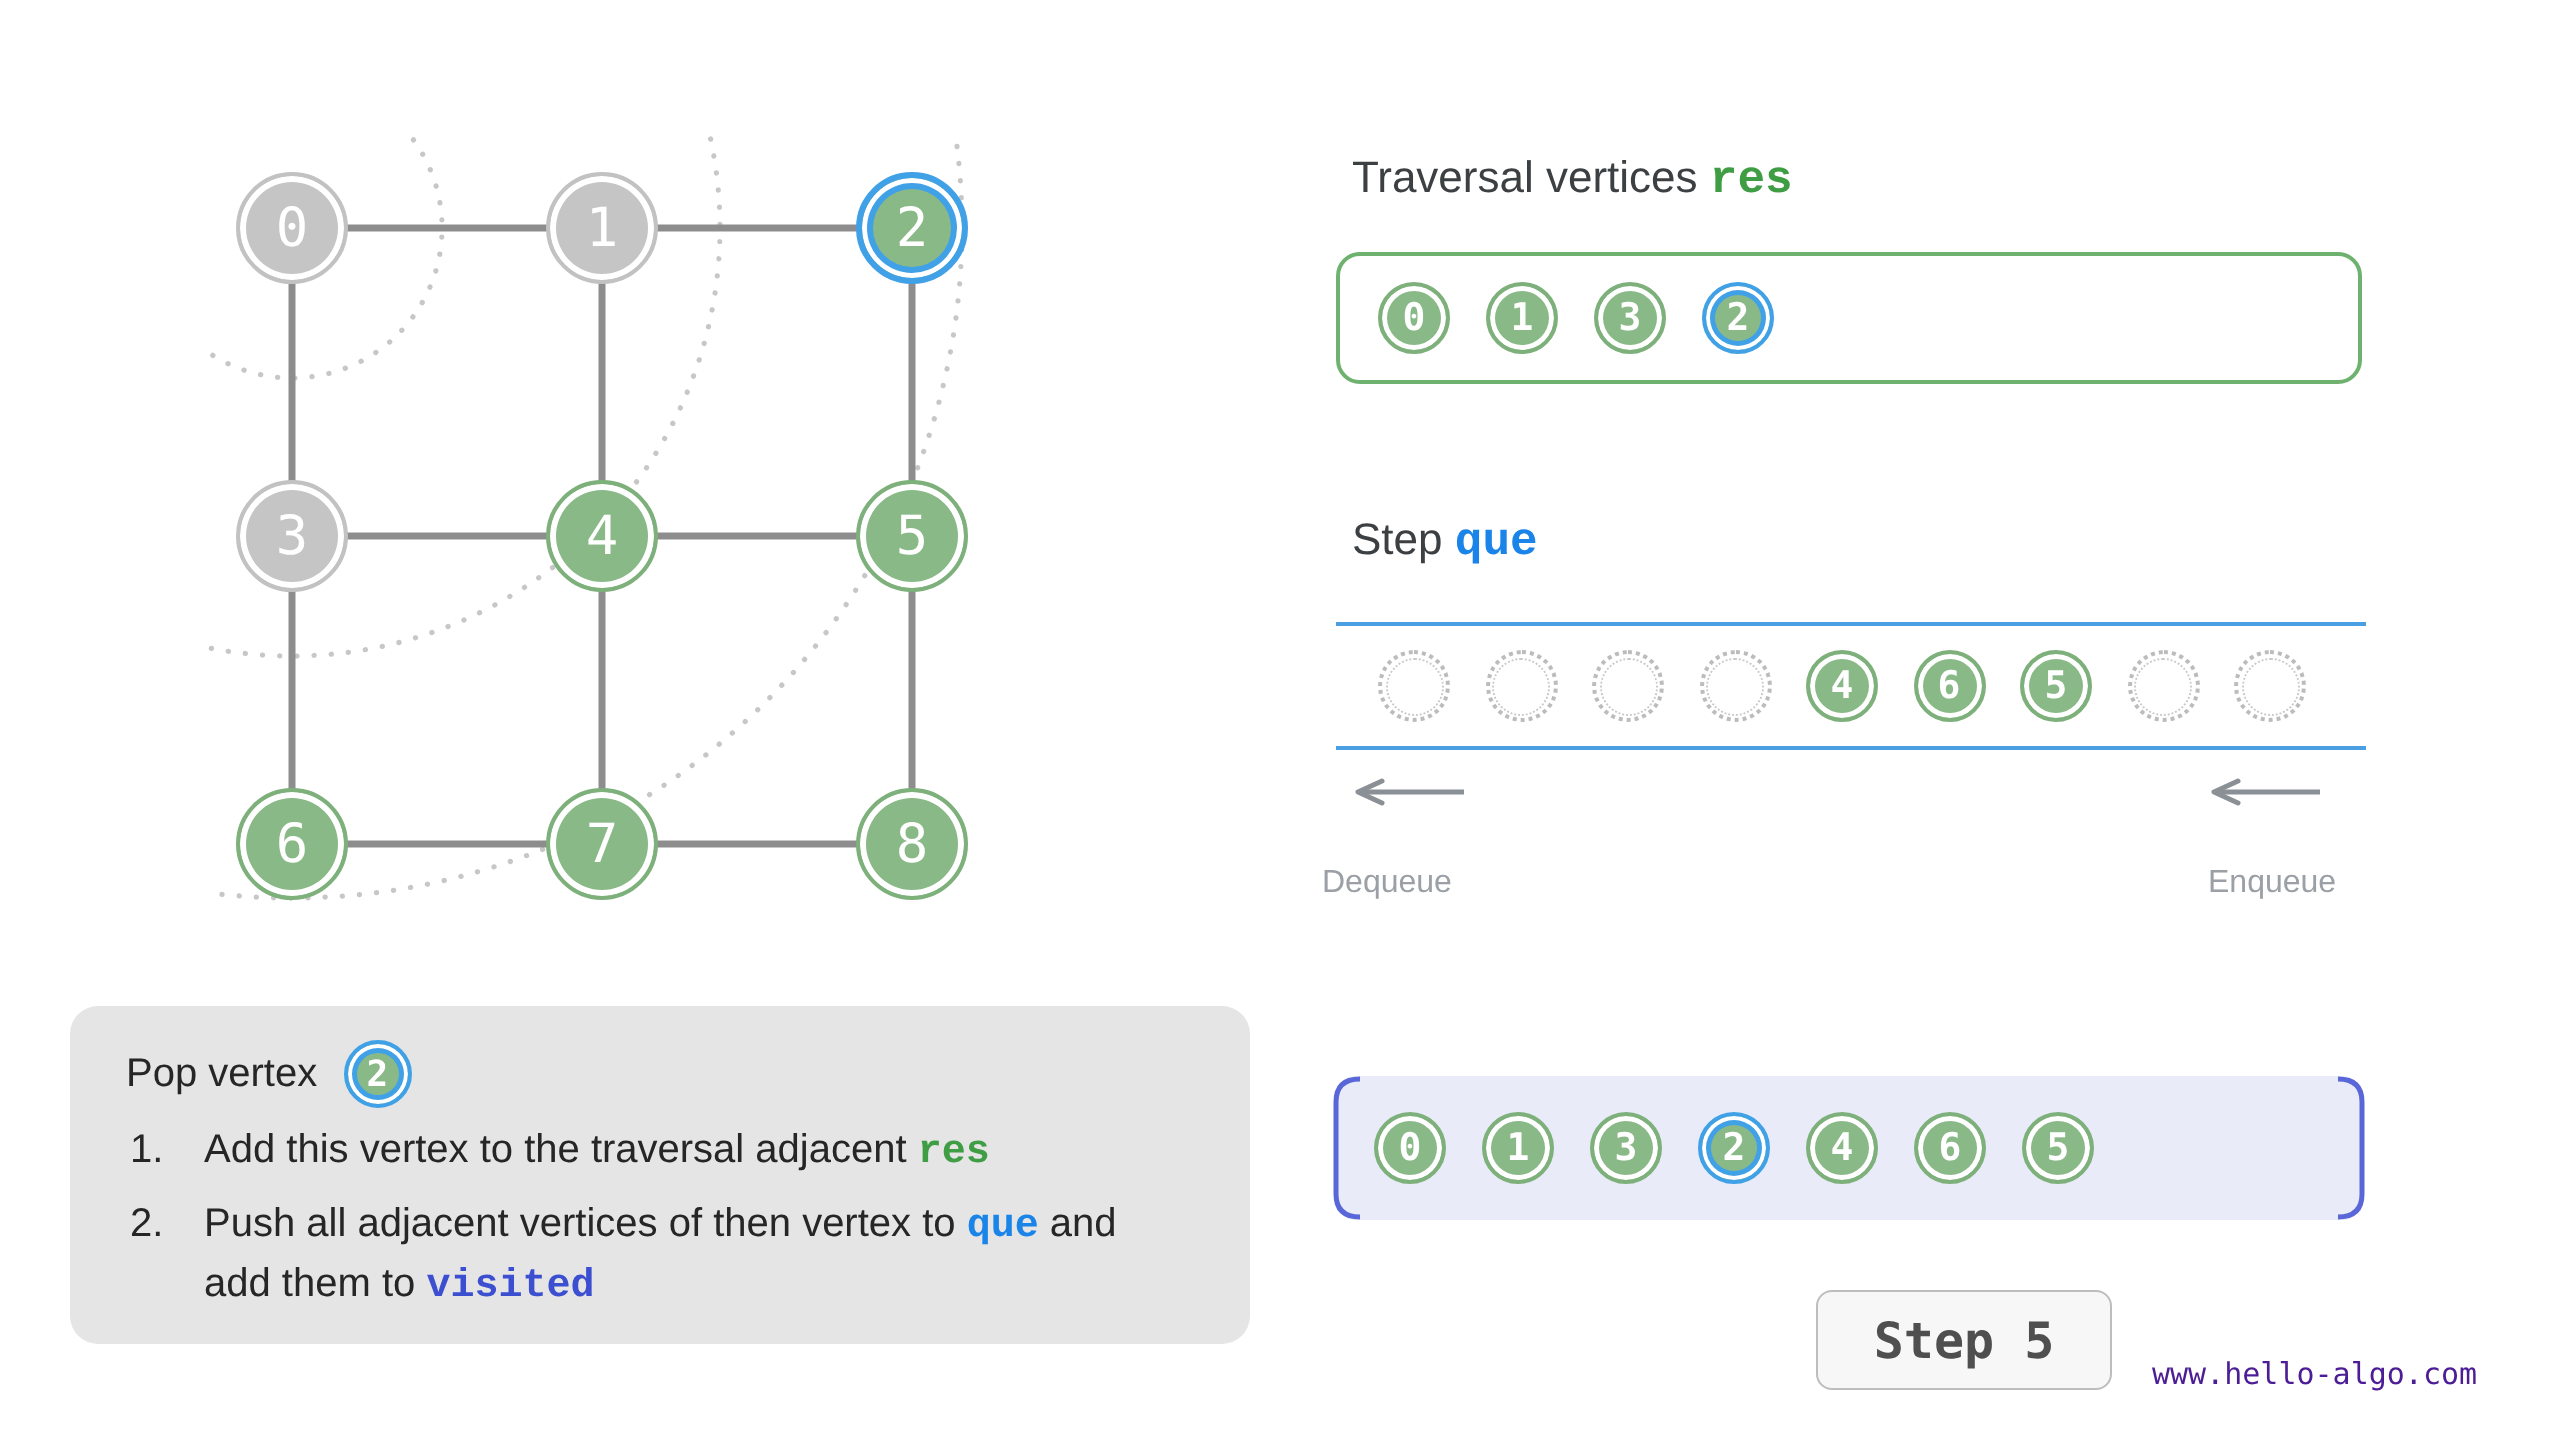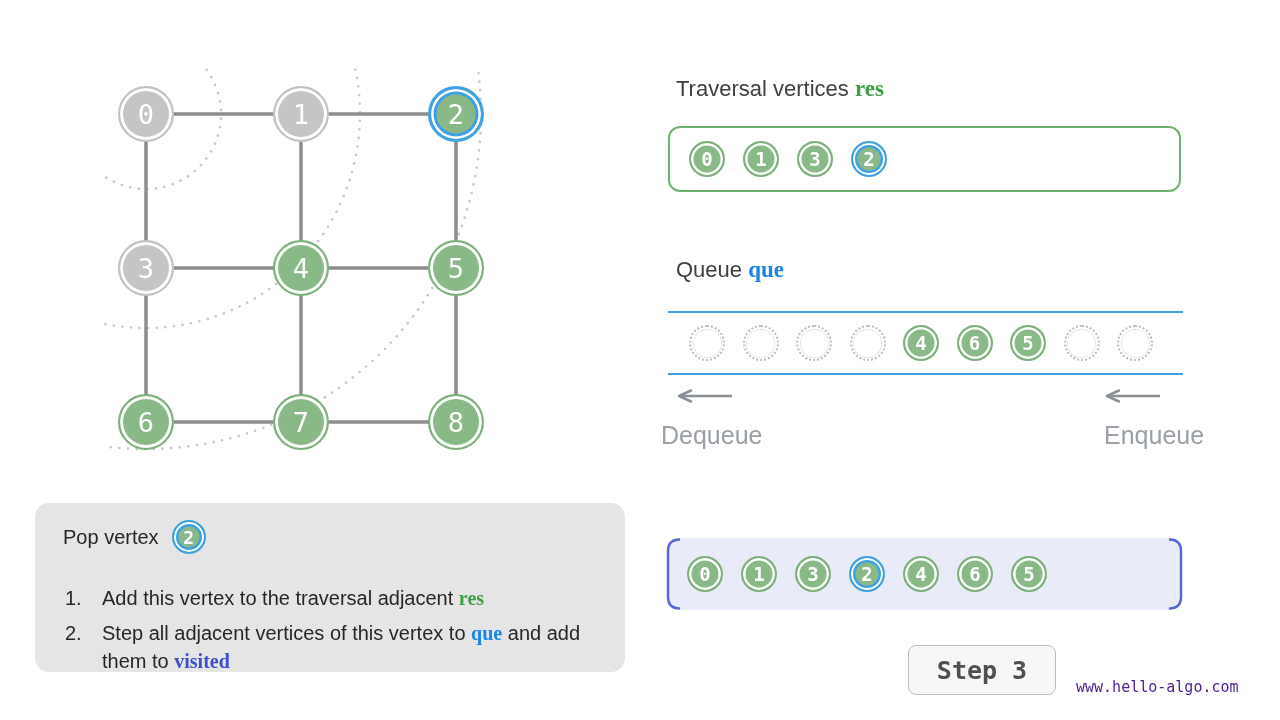--- a/index.html
+++ b/index.html
@@ -26,21 +26,21 @@
   .circle.green   { background:#8ab988; border:2px solid #7db07b; box-shadow:inset 0 0 0 2.5px #fff; }
   .circle.current { background:#8ab988; border:2.5px solid #41a1e6;
                     box-shadow:inset 0 0 0 2px #fff, inset 0 0 0 4.5px #41a1e6; }
   .circle.empty   { background:#fff; border:2px dotted #bcbcbc; }
   .circle.empty::after { content:""; position:absolute; inset:1.5px;
             border:1.5px dotted #c9c9c9; border-radius:50%; }
 
   
   .sec-title { position:absolute; left:676px; font-size:22px; color:#3c4043; }
   .sec-title.t1 { top:76px; } .sec-title.t2 { top:257px; } .sec-title.t3 { top:486px; }
-  .code-term { font-family:Liberation Serif, serif; font-weight:700; font-size:23px; }
+  .code-term { font-family:Liberation Mono, monospace; font-weight:700; font-size:23px; }
   .green-t  { color:#3f9d44; }
   .blue-t   { color:#1a84e8; }
   .indigo-t { color:#3c4fd0; }
 
   
   .res-box { position:absolute; left:668px; top:126px; width:513px; height:66px;
              background:#fff; border:2px solid #6fb26f; border-radius:12px;
              box-sizing:border-box; display:flex; align-items:center;
              padding-left:19px; gap:18px; }
   .queue-strip { position:absolute; left:668px; top:311px; width:515px; height:64px;
@@ -49,29 +49,29 @@
              padding-left:21px; gap:17.5px; }
   .hash-box { position:absolute; left:668px; top:538px; width:513px; height:72px;
              background:#e9ecf8; border-radius:10px; box-sizing:border-box;
              display:flex; align-items:center; padding-left:19px; gap:18px; }
   .hash-box svg.brk { position:absolute; top:0; }
   .hash-box svg.brk.l { left:-2px; } .hash-box svg.brk.r { right:-2px; }
 
   
   .arrow { position:absolute; top:388px; }
   .arrow.a-left { left:674px; } .arrow.a-right { left:1102px; }
-  .qlbl { position:absolute; top:421px; font-size:25px; color:#9aa0a6; }
+  .qlbl { position:absolute; top:433px; font-size:16px; color:#9aa0a6; }
   .qlbl.l { left:661px; } .qlbl.r { left:1104px; }
 
   
   .explain { position:absolute; left:35px; top:503px; width:590px; height:169px;
              background:#e5e5e6; border-radius:14px; box-sizing:border-box;
              padding:17px 28px 0 28px; font-size:20px; color:#262626; }
   .explain .code-term { font-size:20px; }
-  .explain-intro { display:flex; align-items:center; gap:13px; margin-bottom:30px; }
+  .explain-intro { display:flex; align-items:center; gap:13px; margin-bottom:7px; }
   .inline-vertex { width:34px; height:34px; font-size:18px; }
   .explain-item { display:flex; margin-bottom:7px; line-height:28px; }
   .explain-item .num  { width:37px; flex:none; padding-left:2px; }
   .explain-item .body { flex:1; }
 
   
   .step-btn { position:absolute; left:908px; top:645px; width:148px; height:50px;
               background:#f7f7f7; border:1.5px solid #bdbdbd; border-radius:8px;
               box-sizing:border-box; display:flex; align-items:center; justify-content:center;
               font:700 25px "DejaVu Sans Mono",monospace; color:#4f4f4f; cursor:pointer; }
@@ -138,21 +138,21 @@
       <span class="circle current inline-vertex">
         <span>2</span>
       </span>
     </div>
     <div class="explain-item">
       <span class="num">1.</span>
       <span class="body"><span>Add this vertex to the traversal adjacent </span><span class="code-term green-t">res</span></span>
     </div>
     <div class="explain-item">
       <span class="num">2.</span>
-      <span class="body"><span>Step all adjacent vertices of this vertex to </span><span class="code-term blue-t">que</span><span> and add them to </span><span class="code-term indigo-t">visited</span></span>
+      <span class="body"><span>Push all adjacent vertices of then vertex to </span><span class="code-term blue-t">que</span><span> and add them to </span><span class="code-term indigo-t">visited</span></span>
     </div>
   </div>
 
   <div class="sec-title t1">
     <span>Traversal vertices</span>
     <span class="code-term green-t">res</span>
   </div>
   <div class="res-box">
 
       <div class="circle green">
@@ -167,21 +167,21 @@
         <span>3</span>
       </div>
 
       <div class="circle current">
         <span>2</span>
       </div>
 
   </div>
 
   <div class="sec-title t2">
-    <span>Queue</span>
+    <span>Step</span>
     <span class="code-term blue-t">que</span>
   </div>
   <div class="queue-strip">
 
       <div class="circle empty">
         <span></span>
       </div>
 
       <div class="circle empty">
         <span></span>
@@ -258,16 +258,16 @@
       <div class="circle green">
         <span>6</span>
       </div>
 
       <div class="circle green">
         <span>5</span>
       </div>
 
   </div>
 
-  <div class="step-btn">Step 3</div>
+  <div class="step-btn">Step 5</div>
   <div class="watermark">www.hello-algo.com</div>
 
 </div>
 
 </body></html>

